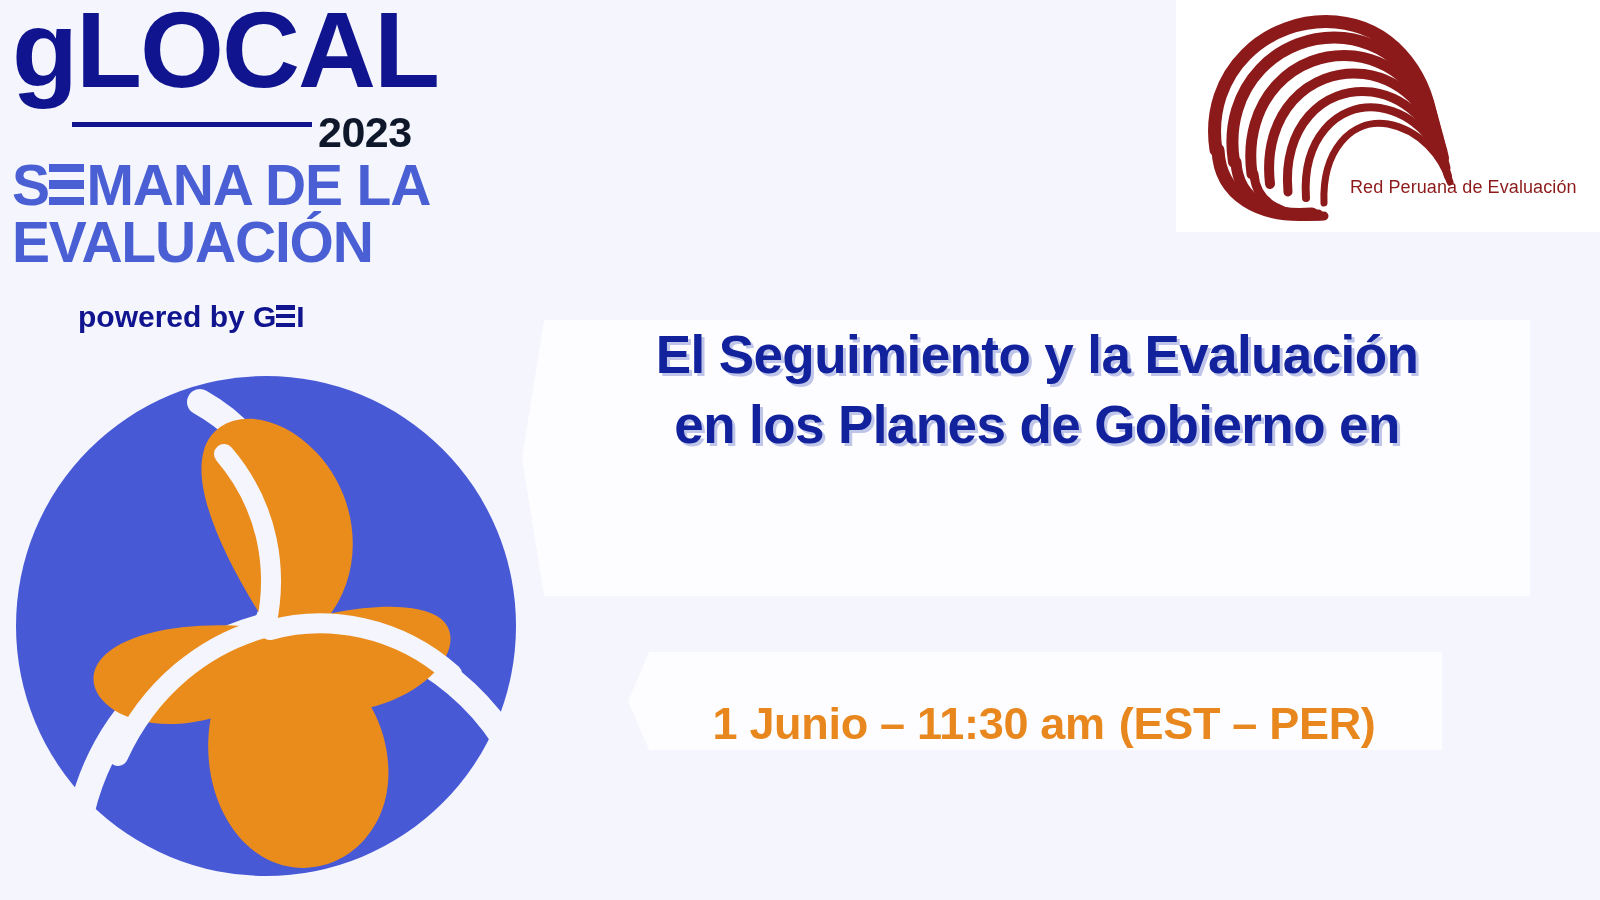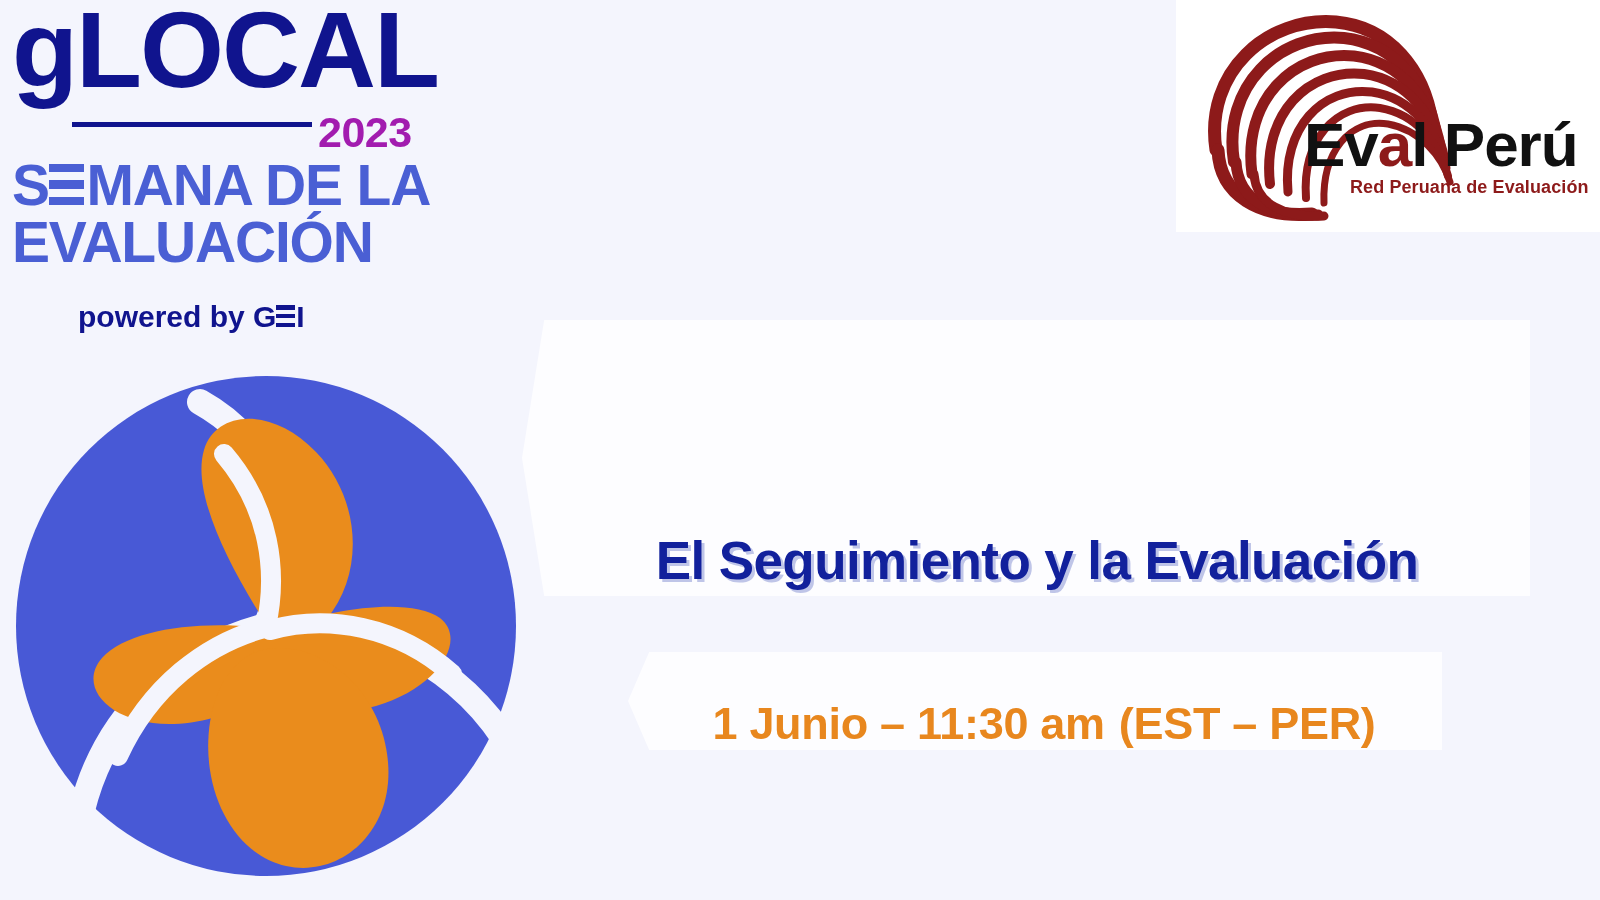--- a/index.html
+++ b/index.html
@@ -51,21 +51,21 @@
     width: 240px;
     height: 5px;
     background: #10148e;
   }
   #glocal-year {
     position: absolute;
     left: 312px;
     top: 97px;
     font-size: 43px;
     font-weight: bold;
-    color: #a21caf;
+    color: #0f172a;
     letter-spacing: -0.5px;
     line-height: 1;
   }
   #glocal-sub1, #glocal-sub2 {
     position: absolute;
     left: 6px;
     font-size: 57px;
     font-weight: bold;
     color: #4a5fd4;
     line-height: 1;
@@ -134,21 +134,21 @@
     letter-spacing: -1px;
     line-height: 1;
     white-space: nowrap;
   }
   #evalperu-name .red-a { color: #8d1a1a; }
   #evalperu-tag {
     position: absolute;
     left: 174px;
     top: 178px;
     font-size: 18px;
-    font-weight: bold;
+    font-weight: normal;
     color: #8d1a1a;
     letter-spacing: 0.1px;
     line-height: 1;
     white-space: nowrap;
   }
 
   
   #pinwheel {
     position: absolute;
     left: 10px;
@@ -160,21 +160,21 @@
   
   #title-banner {
     position: absolute;
     left: 522px;
     top: 320px;
     width: 1008px;
     height: 276px;
     background: #fdfdff;
     clip-path: polygon(2.2% 0%, 100% 0%, 100% 100%, 2.2% 100%, 0% 50%);
     display: flex;
-    align-items: flex-end;
+    align-items: flex-start;
     justify-content: center;
   }
   #title-text {
     text-align: center;
     font-size: 53px;
     font-weight: bold;
     color: #12219c;
     line-height: 1.32;
     letter-spacing: -0.6px;
     text-shadow: 3px 3px 0 rgba(140,152,214,0.55);
@@ -237,21 +237,20 @@
         <path d="M 112 192 C 106 128 146 86 196 92 C 236 98 262 132 270 168" stroke-width="9"></path>
         <path d="M 130 198 C 126 140 160 102 204 108 C 240 114 264 144 272 176" stroke-width="8"></path>
         <path d="M 148 203 C 146 152 174 118 212 124 C 244 130 266 156 274 182" stroke-width="7"></path>
       </g>
       <g fill="none" stroke="#8d1a1a" stroke-linecap="round">
         <path d="M 42 150 C 44 196 84 218 136 214" stroke-width="13"></path>
         <path d="M 60 162 C 62 200 96 218 142 215" stroke-width="11"></path>
         <path d="M 78 174 C 80 204 108 218 148 216" stroke-width="9"></path>
       </g>
     </svg>
-    <div id="evalperu-name"><span>Ev</span><span class="red-a">a</span><span>l Perú</span></div>
     <div id="evalperu-tag">Red Peruana de Evaluación</div>
   </div>
 
   <svg id="pinwheel" viewBox="0 0 520 542">
 
     <circle cx="256" cy="268" r="250" fill="#4859d6"></circle>
 
     <g fill="none" stroke="#f4f5fd" stroke-width="26" stroke-linecap="round">
       <path d="M 256 268 C 292 186 276 92 190 44"></path>
       <path d="M 256 268 C 170 290 96 354 72 452"></path>
@@ -287,20 +286,21 @@
     <g fill="none" stroke="#f4f5fd" stroke-width="20" stroke-linecap="round">
       <path d="M 256 268 C 268 214 260 150 214 96"></path>
       <path d="M 254 270 C 196 286 140 328 108 398"></path>
       <path d="M 260 272 C 318 256 388 268 442 316"></path>
     </g>
   </svg>
 
   <div id="title-banner">
     <div id="title-text">
       <span class="tline">El Seguimiento y la Evaluación</span>
+      <span class="tline">en los Planes de Gobierno en</span>
     </div>
   </div>
 
   <div id="date-banner">
     <div id="date-text"><span>1 Junio – 11:30 am</span><span class="tz">(EST – PER)</span></div>
   </div>
 
 </div>
 
 </body></html>

